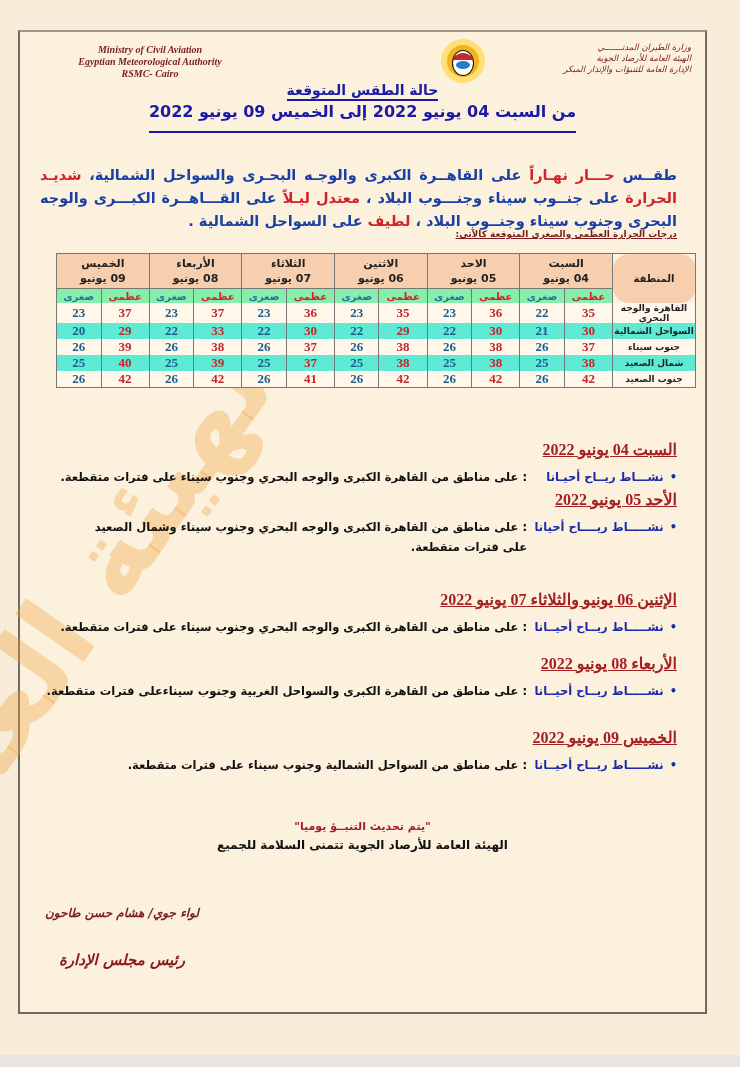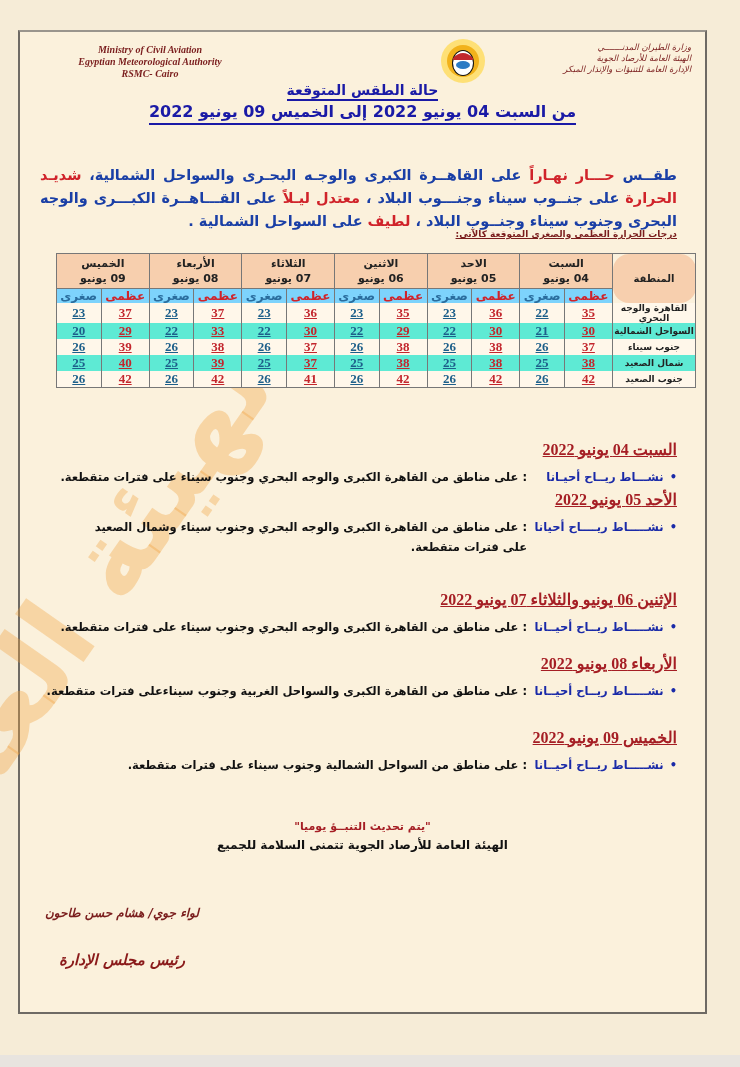--- a/index.html
+++ b/index.html
@@ -24,33 +24,33 @@
   .hdr-en { position: absolute; left: 30px; top: 12px; width: 200px; text-align: center;
     font-family: "Liberation Serif", serif; font-style: italic; font-weight: bold; font-size: 10px; color: #7a1d1d; line-height: 12px; }
   .hdr-ar { position: absolute; right: 14px; top: 10px; width: 180px; text-align: right; direction: rtl;
     font-size: 8.5px; font-style: italic; color: #7a1d1d; line-height: 11px; }
   .logo { position: absolute; left: 420px; top: 6px; width: 46px; height: 46px; }
   .title { position: absolute; left: 0; right: 0; top: 50px; text-align: center; direction: rtl;
     font-size: 14px; font-weight: bold; color: #1a1aa6; }
   .title span { border-bottom: 2px solid #1a1aa6; padding-bottom: 1px; }
   .period { position: absolute; left: 0; right: 0; top: 70px; text-align: center; direction: rtl;
     font-size: 16px; font-weight: bold; color: #1a1aa6; }
-  .period span { border-bottom: 2px solid #1a1aa6; padding-bottom: 2px; }
+  .period span { border-bottom: 2px solid #1a1aa6; padding-bottom: 10px; }
   .summary { position: absolute; left: 20px; right: 28px; top: 104px; direction: rtl; text-align: justify;
     font-size: 14.5px; font-weight: bold; color: #1a3fa6; line-height: 23px; margin-top: 28px; }
   .summary .red { color: #d0232a; }
   .tbl-caption { position: absolute; right: 28px; top: 197px; direction: rtl; font-size: 9px; font-weight: bold; color: #7a1d1d; text-decoration: underline; }
   table.temps { position: absolute; left: 36px; top: 221px; width: 640px; border-collapse: collapse; direction: rtl; }
   table.temps th, table.temps td { border-left: 1px solid #777; border-right: 1px solid #777; text-align: center; padding: 0; }
   table.temps { border: 1px solid #777; }
   table.temps th.day { background: #f7cfae; font-size: 11px; font-weight: bold; color: #222; height: 34px; line-height: 15px; border-bottom: 1px solid #777; }
   table.temps th.region-h { background: #f7cfae; font-size: 10px; color: #222; width: 82px; border-radius: 16px; }
-  table.temps tr.sub td { font-size: 12px; font-weight: bold; height: 14px; background: #7dd3fc; }
+  table.temps tr.sub td { font-size: 10px; font-weight: bold; height: 14px; background: #86efac; }
   table.temps td.region { background: #fbecd6; font-size: 9px; font-weight: bold; color: #222; text-align: center; }
-  table.temps td.v { font-family: "Liberation Serif", serif; font-size: 13px; font-weight: bold; height: 16px; text-decoration: underline; }
+  table.temps td.v { font-family: "Liberation Serif", serif; font-size: 13px; font-weight: bold; height: 16px; }
   table.temps td.max { color: #c3262d; }
   table.temps td.min { color: #1d5f8a; }
   table.temps tr.stripe td { background: #5eead4; }
   table.temps tr.plain td { background: #fff7ea; }
   table.temps tr.sub td.max-h { color: #d0232a; }
   table.temps tr.sub td.min-h { color: #2a6d9e; }
   .day-block { position: absolute; right: 28px; direction: rtl; text-align: right; }
   .day-title { font-family: "Liberation Serif", serif; font-size: 16px; font-weight: bold; color: #a51e24; text-decoration: underline; display: inline-block; }
   .wind-line { font-size: 11.5px; font-weight: bold; color: #111; margin-top: 8px; line-height: 20px; display: flex; }
   .wind-label { color: #1a2aa8; white-space: nowrap; width: 150px; flex: none; }

